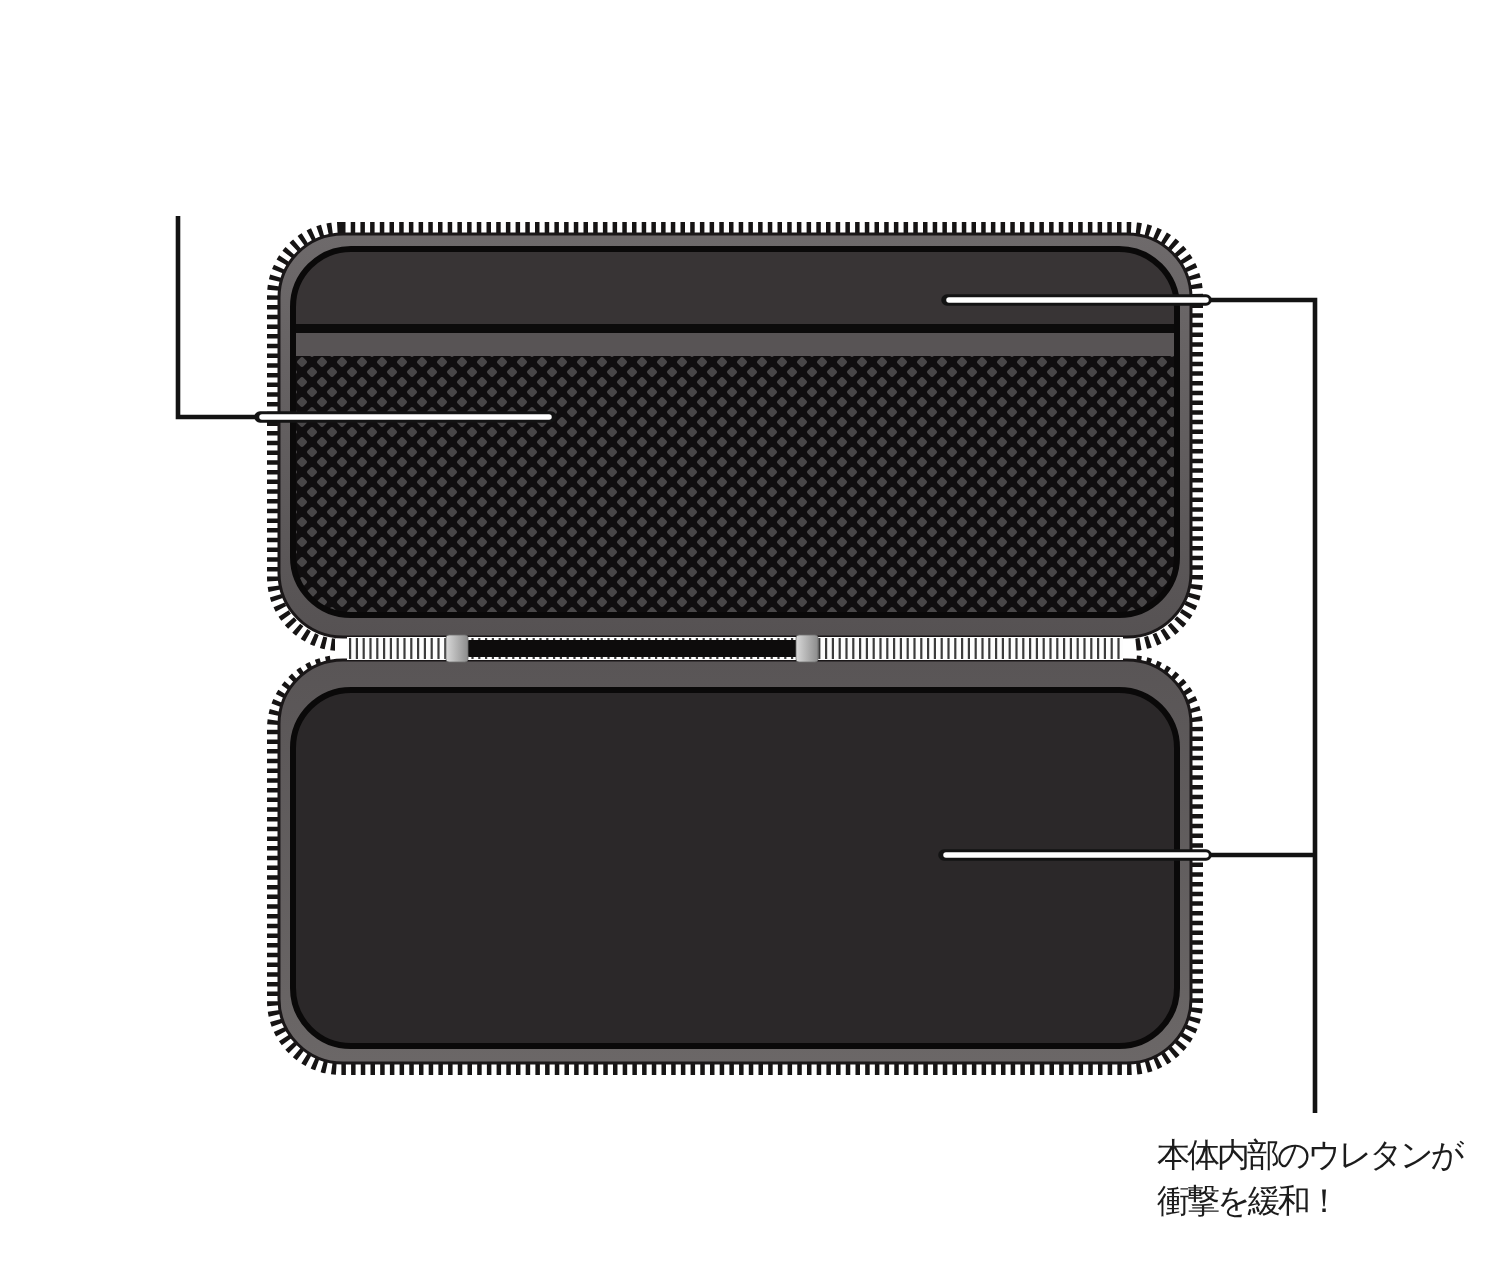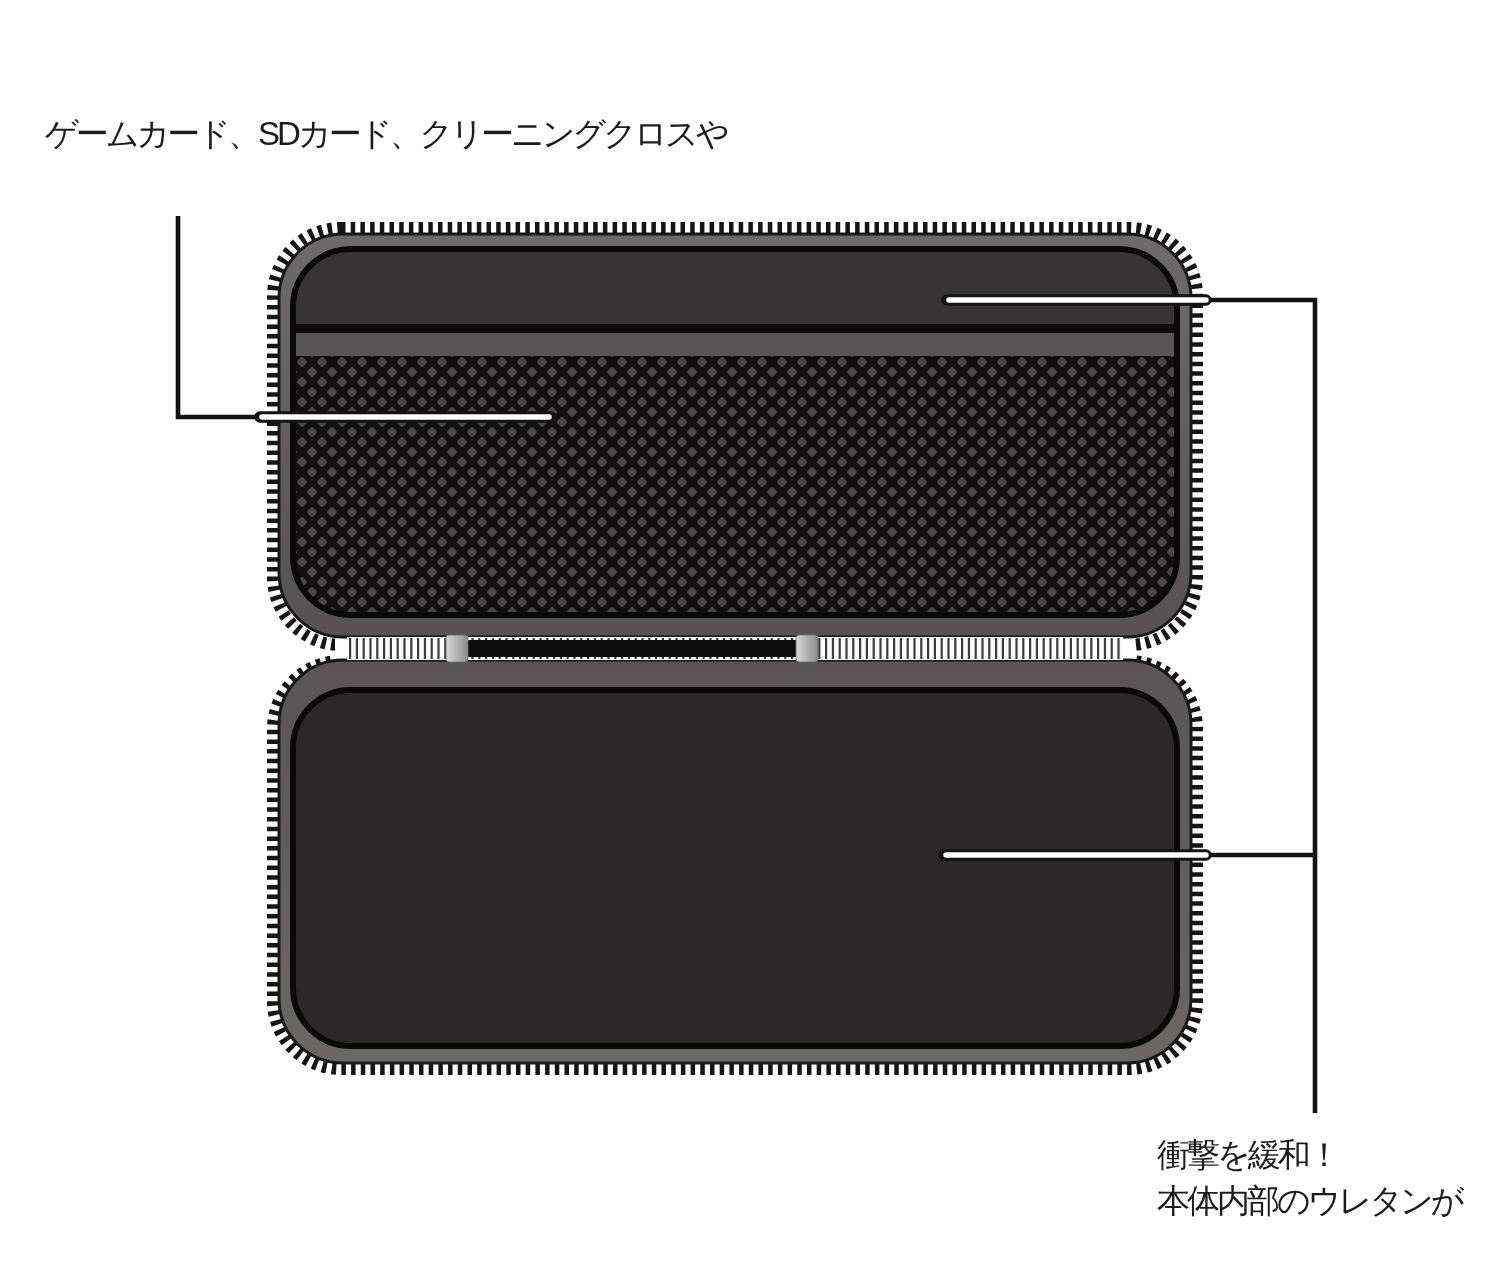--- a/index.html
+++ b/index.html
@@ -104,20 +104,19 @@
     <g>
       <path class="leader-thin" d="M945,300 H1315 V1113 M945,855 H1317"></path>
       <path class="leader-thick" d="M947,300 H1206"></path>
       <path class="leader-core" d="M949,300 H1206"></path>
       <path class="leader-thick" d="M944,855 H1206"></path>
       <path class="leader-core" d="M946,855 H1206"></path>
     </g>
   </svg>
 
   <div class="note note-pocket">
-    <div>ゲームカード、SDカード、クリーニングクロスや</div>
   </div>
   <div class="note note-urethane">
+    <div>本体内部のウレタンが</div>
     <div>衝撃を緩和！</div>
-    <div>本体内部のウレタンが</div>
   </div>
 
 </div>
 
 </body></html>

